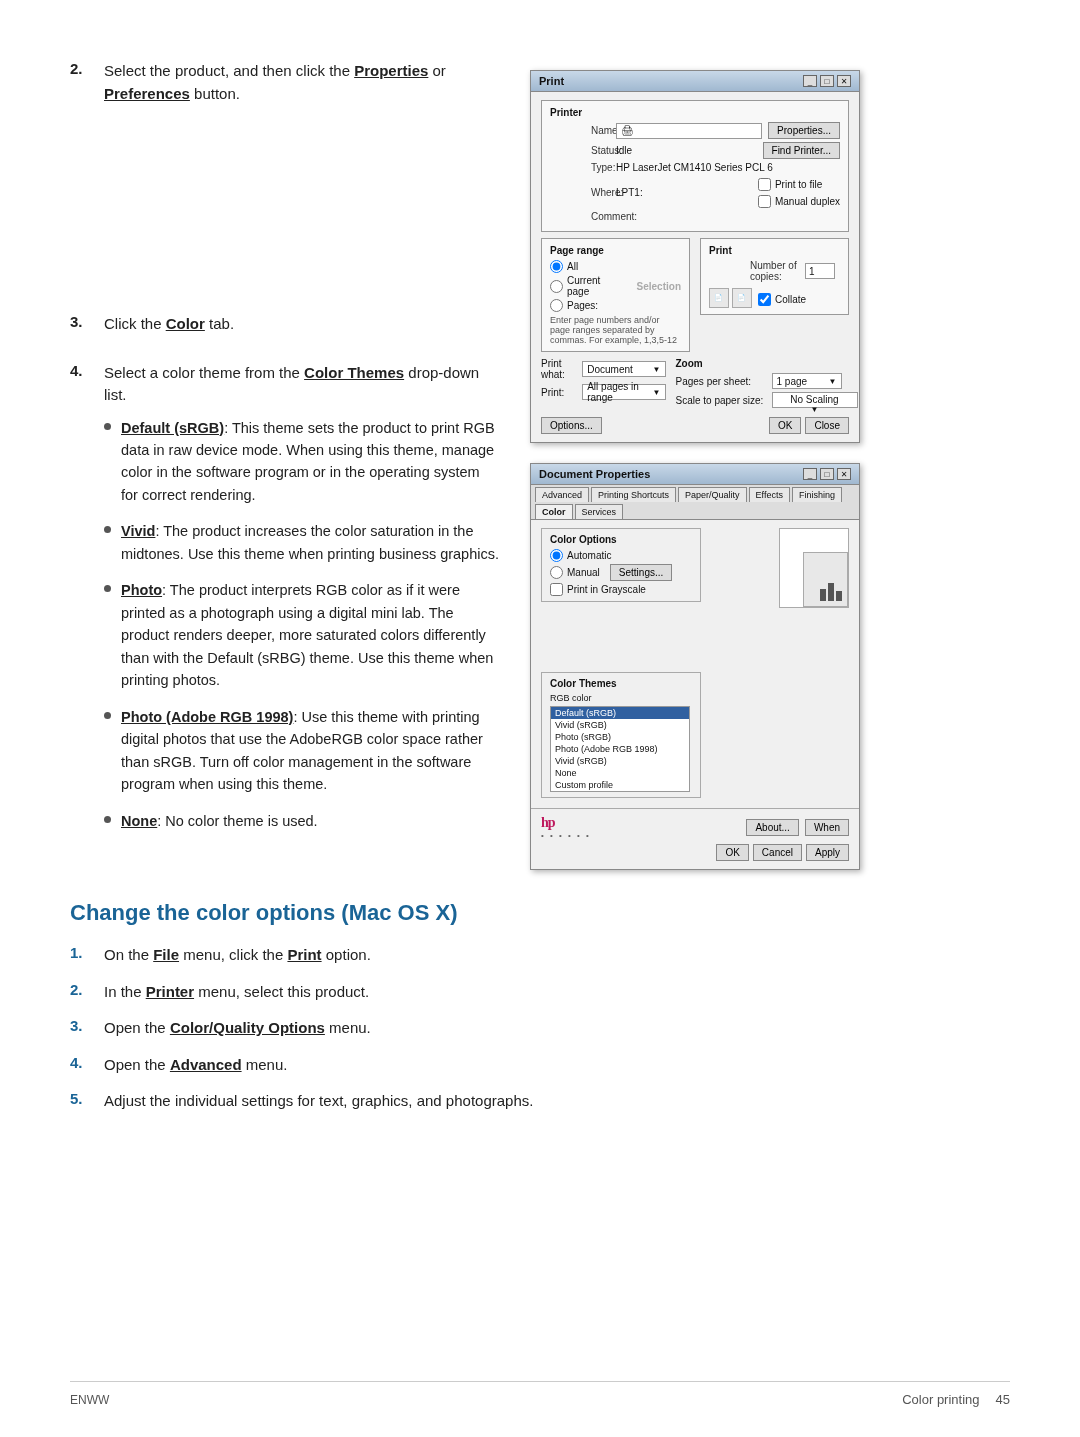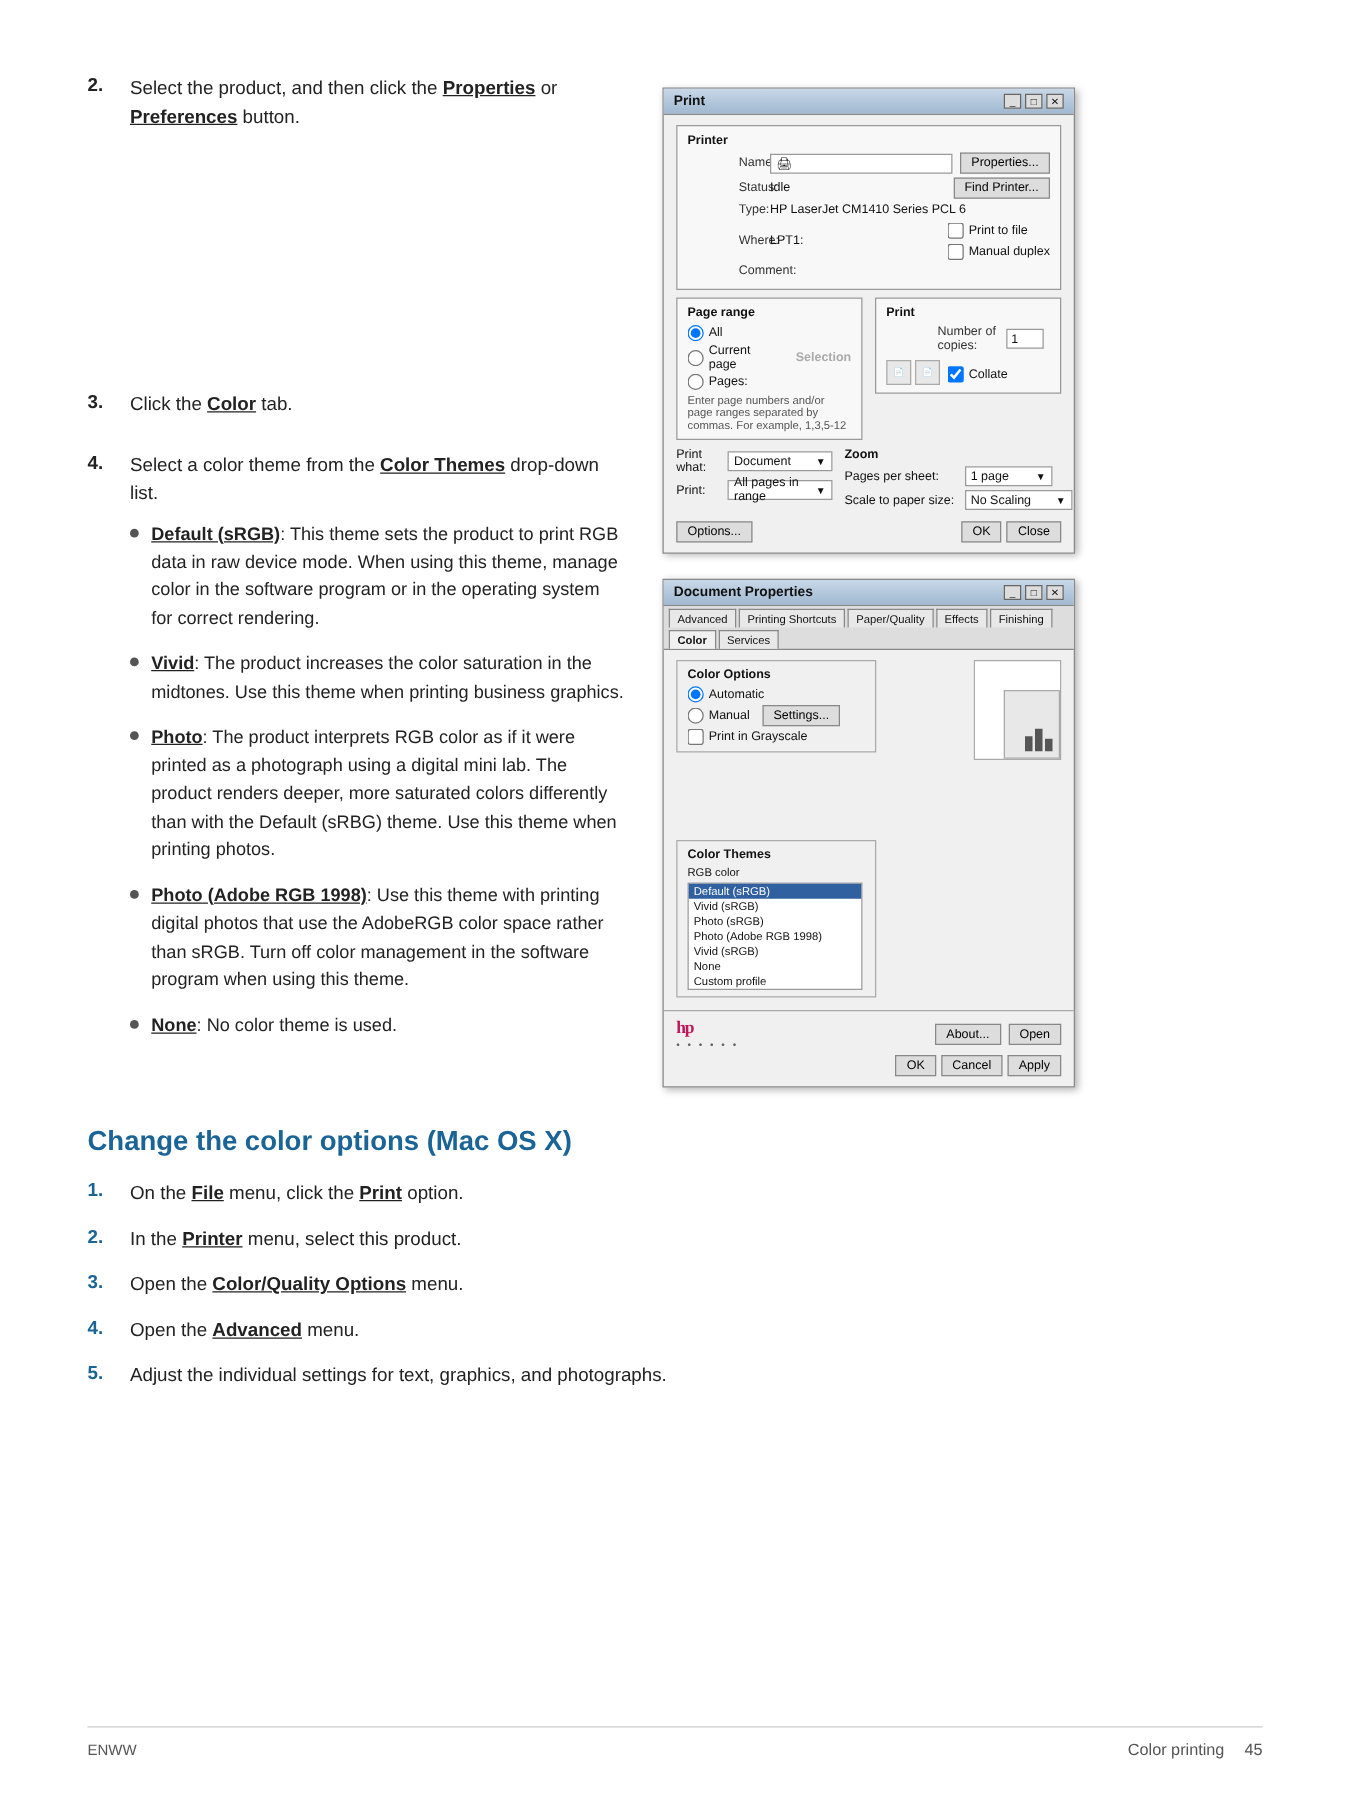--- a/index.html
+++ b/index.html
@@ -632,21 +632,21 @@
               <div class="dialog-section-title">Zoom</div>
               <div class="zoom-row">
                 <span class="zoom-label">Pages per sheet:</span>
                 <div class="select-like" style="width:70px;">
                   <span>1 page</span>
                   <span class="select-arrow">▼</span>
                 </div>
               </div>
               <div class="zoom-row">
                 <span class="zoom-label">Scale to paper size:</span>
-                <div class="select-like" style="width:86px;">
+                <div class="select-like" style="width:86px;flex-direction:column;">
                   <span>No Scaling</span>
                   <span class="select-arrow">▼</span>
                 </div>
               </div>
             </div>
           </div>
 
           <div class="options-ok-row">
             <button class="dialog-btn">Options...</button>
             <div style="display:flex;gap:4px;">
@@ -722,21 +722,21 @@
             </div>
           </div>
 
           <div class="dialog-bottom-row" style="margin:-8px -10px;margin-top:10px;">
             <div>
               <div class="hp-logo">hp</div>
               <div class="dots-row">• • • • • •</div>
             </div>
             <div style="display:flex;gap:6px;">
               <button class="dialog-btn">About...</button>
-              <button class="dialog-btn">Open</button>
+              <button class="dialog-btn">When</button>
             </div>
           </div>
           <div style="display:flex;justify-content:flex-end;gap:4px;padding:6px 0 0 0;">
             <button class="dialog-btn">OK</button>
             <button class="dialog-btn">Cancel</button>
             <button class="dialog-btn">Apply</button>
           </div>
         </div>
       </div>
 

